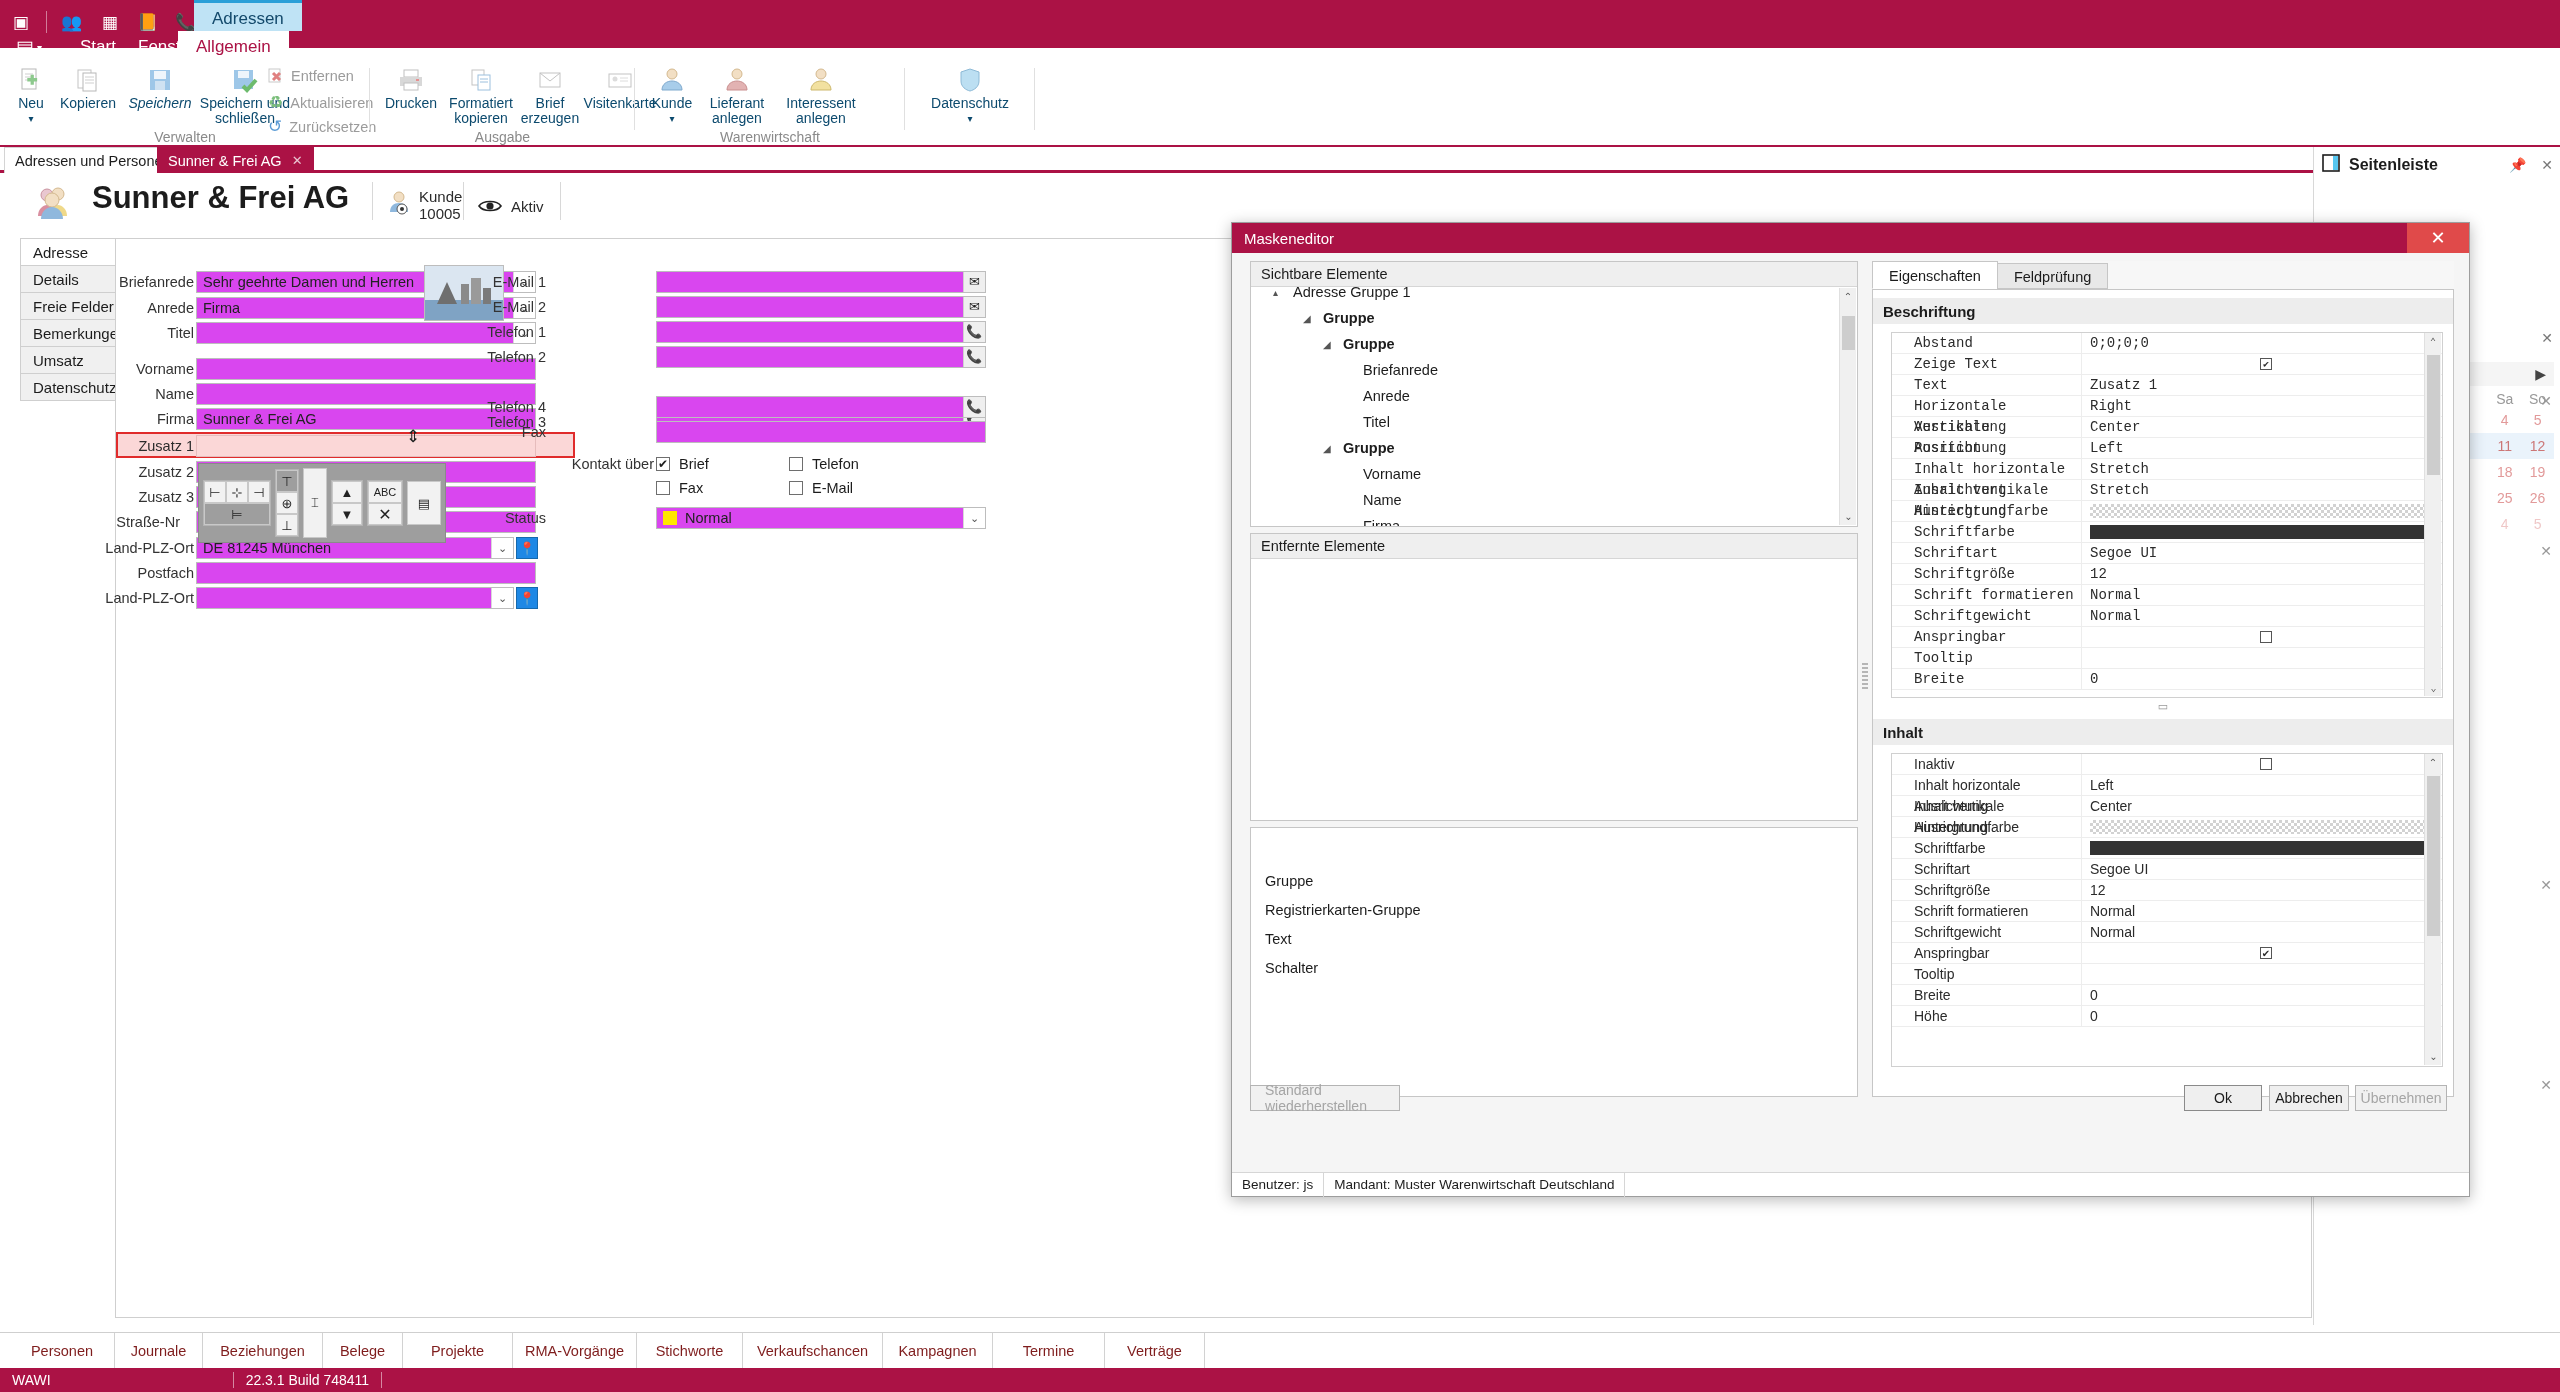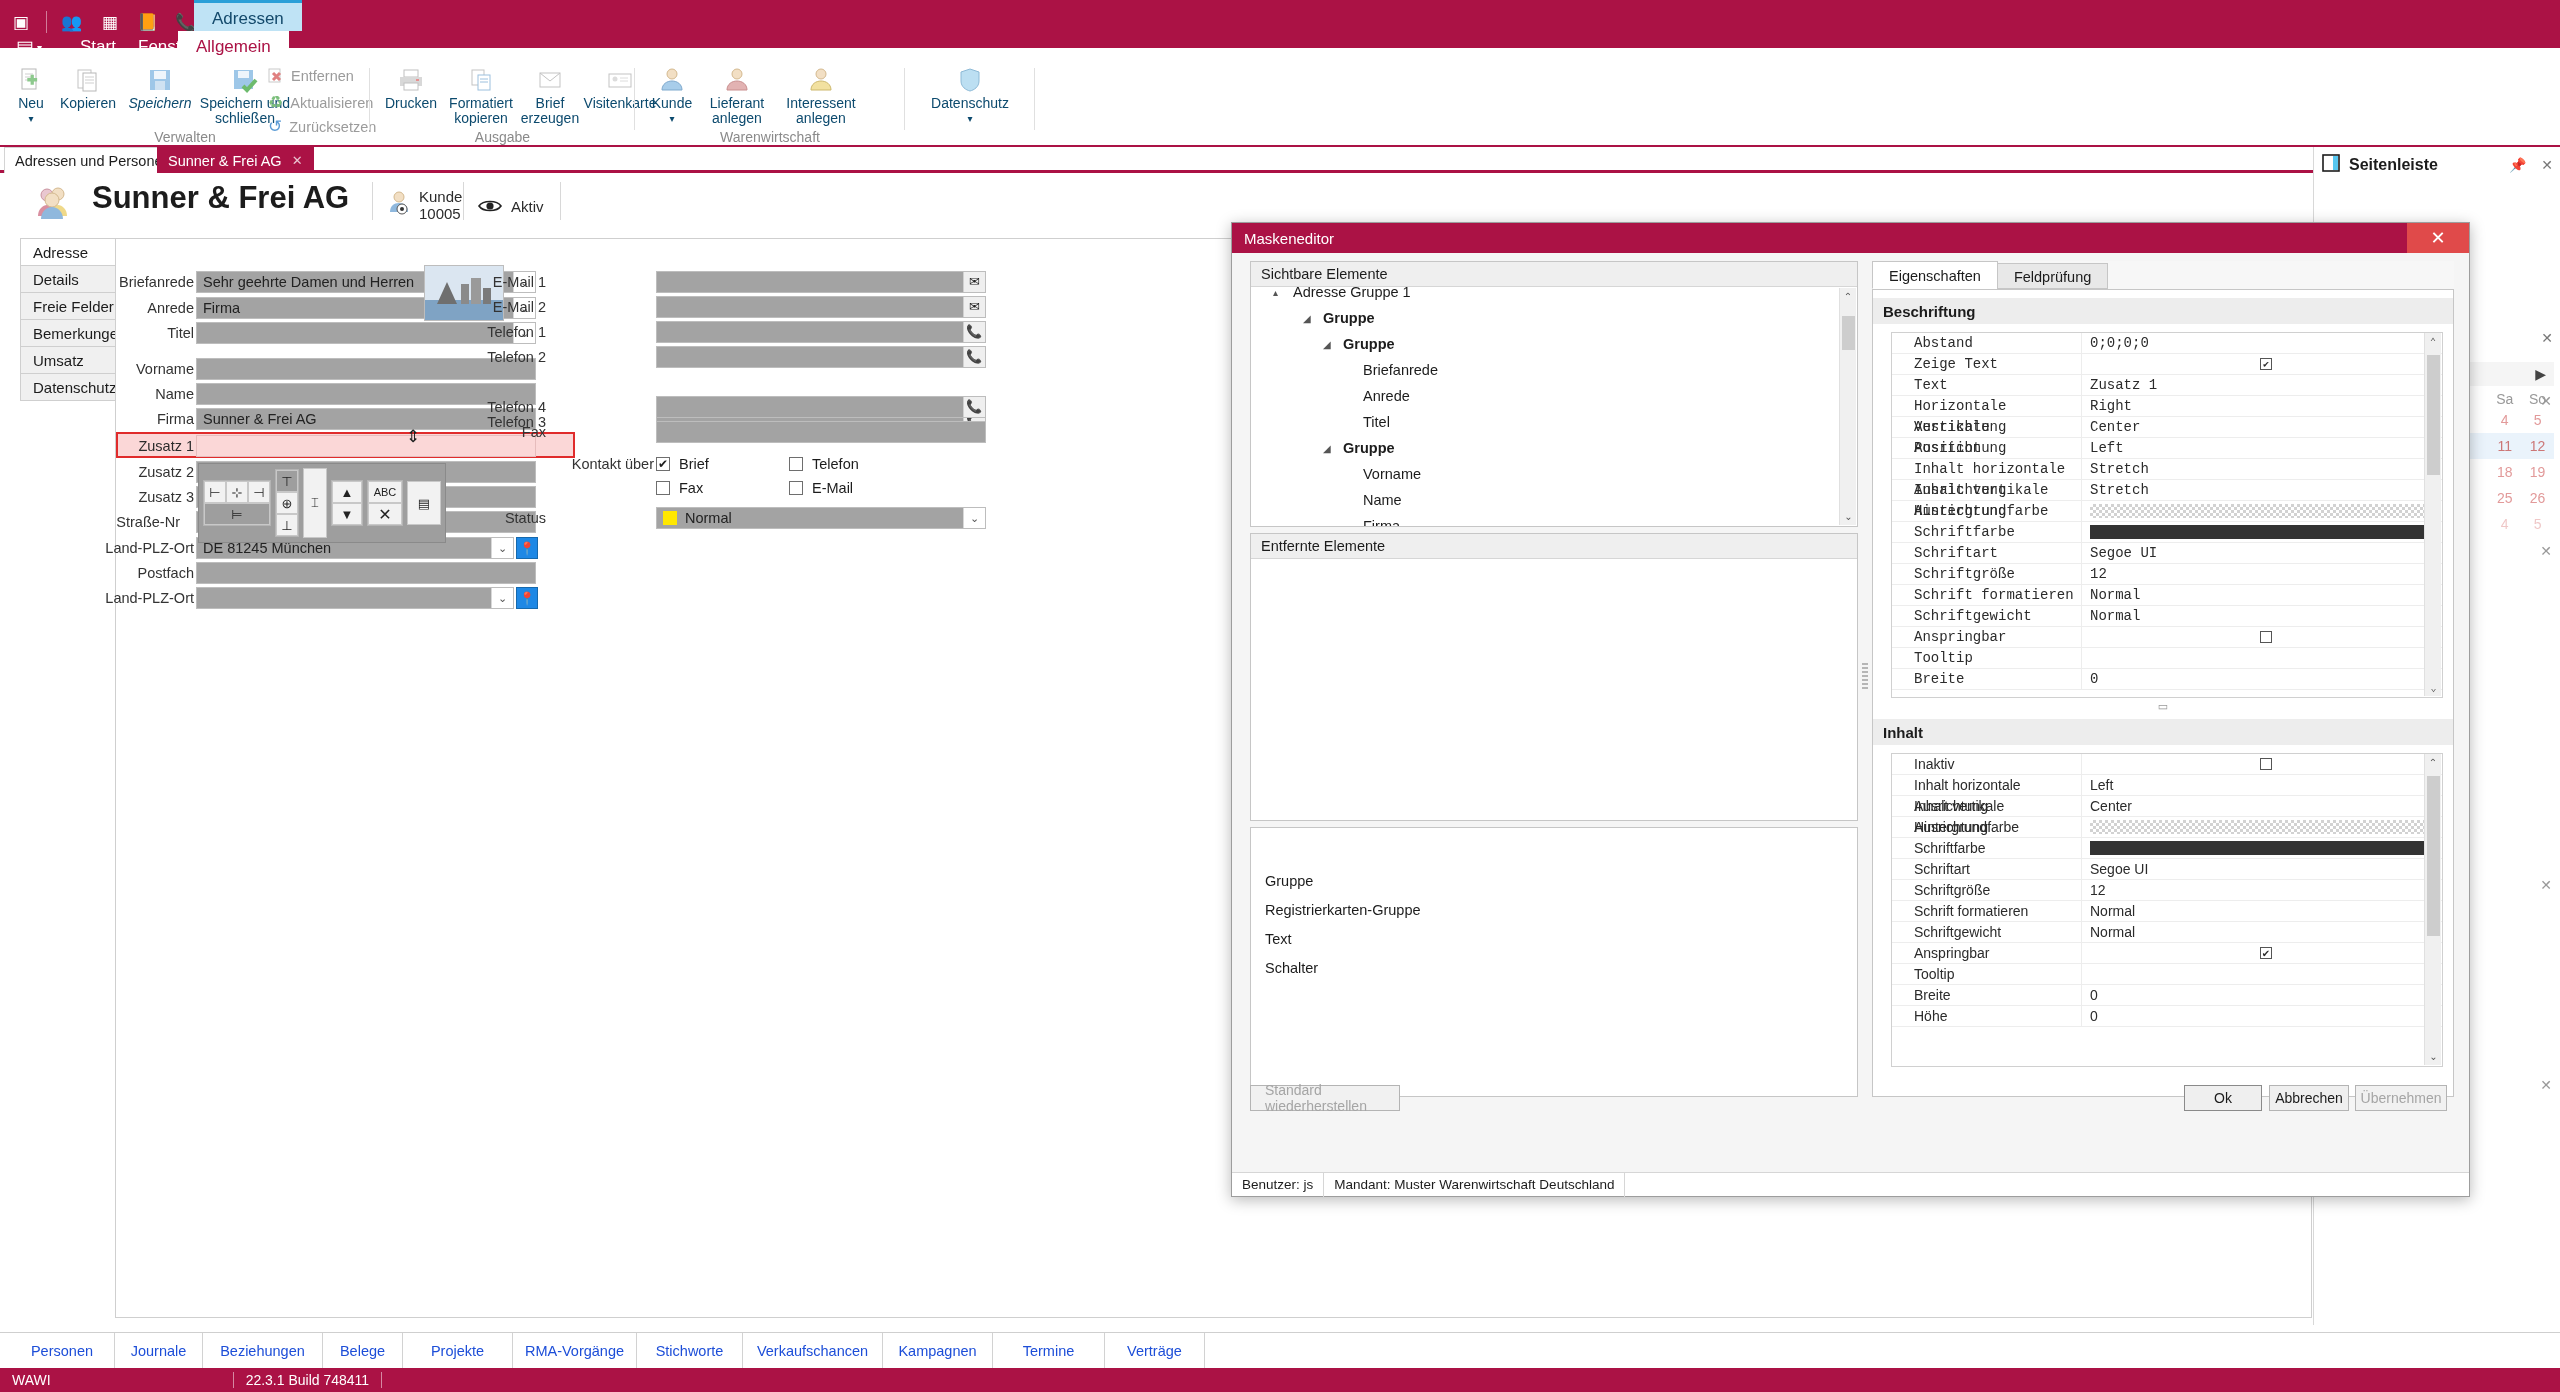--- a/index.html
+++ b/index.html
@@ -59,21 +59,21 @@
   
   .leftnav{position:absolute;left:20px;top:238px;width:110px;}
   .lnav-top{height:28px;border:1px solid #cfcfcf;border-bottom:none;background:#fff;display:flex;align-items:center;padding-left:12px;font-size:15px;}
   .lnav-item{height:28px;border:1px solid #cfcfcf;background:#f0f0f0;display:flex;align-items:center;padding-left:12px;font-size:15px;color:#1c1c1c;cursor:default;margin-top:-1px;}
 
   
   .formpanel{position:absolute;left:115px;top:238px;width:2197px;height:1080px;border:1px solid #cfcfcf;background:#fff;}
 
   .frow{position:absolute;height:22px;}
   .flabel{position:absolute;right:0;top:0;height:22px;line-height:22px;font-size:14.5px;color:#333;text-align:right;}
-  .finput{position:absolute;height:22px;border:1px solid #bdbdbd;background:#a3a3a3;font-size:14.5px;line-height:20px;padding-left:6px;color:#222;overflow:hidden;white-space:nowrap;}
+  .finput{position:absolute;height:22px;border:1px solid #bdbdbd;background:#d946ef;font-size:14.5px;line-height:20px;padding-left:6px;color:#222;overflow:hidden;white-space:nowrap;}
   .fdrop{position:absolute;right:0;top:0;width:22px;height:20px;display:flex;align-items:center;justify-content:center;font-size:11px;color:#555;border-left:1px solid #d8d8d8;background:#fff;}
   .fbtnbox{position:absolute;top:0;width:22px;height:20px;display:flex;align-items:center;justify-content:center;background:#efefef;border-left:1px solid #d0d0d0;font-size:13px;}
   .pin{position:absolute;width:22px;height:22px;background:#1e88e5;border:1px solid #1669ad;display:flex;align-items:center;justify-content:center;color:#fff;font-size:13px;}
 
   .hlrow{position:absolute;border:2px solid #e02b2b;background:#fbd7d7;}
 
   .photo{position:absolute;border:1px solid #bdbdbd;background:#dfe8f2;overflow:hidden;}
 
   .cbrow{position:absolute;display:flex;align-items:center;gap:9px;font-size:14.5px;}
   .cbox{width:14px;height:14px;border:1px solid #6e6e6e;background:#fff;display:flex;align-items:center;justify-content:center;font-size:12px;color:#1c1c1c;}
@@ -95,21 +95,21 @@
   .cal{position:absolute;left:10px;top:215px;width:230px;}
   .cal .hdrow{display:flex;justify-content:space-between;align-items:center;background:#f5f5f5;height:24px;padding:0 8px;font-size:14px;color:#444;}
   .cal .dow{display:grid;grid-template-columns:repeat(7,1fr);font-size:14px;color:#999;text-align:center;margin-top:5px;}
   .cal .wk{display:grid;grid-template-columns:repeat(7,1fr);font-size:14px;color:#e29a9a;text-align:center;height:26px;align-items:center;}
   .cal .wk.sel{background:#eaf3fb;color:#c77;}
   .noent{position:absolute;left:0;top:1215px;width:247px;text-align:center;font-size:14px;color:#999;}
   .sb-closers{position:absolute;right:8px;color:#999;font-size:14px;}
 
   
   .bottomtabs{position:absolute;left:0;top:1332px;width:2560px;height:36px;background:#fff;border-top:1px solid #cfcfcf;display:flex;align-items:stretch;}
-  .btab{border-right:1px solid #d2d2d2;display:flex;align-items:center;justify-content:center;font-size:14.5px;color:#1d4ed8;cursor:default;background:#fff;}
+  .btab{border-right:1px solid #d2d2d2;display:flex;align-items:center;justify-content:center;font-size:14.5px;color:#7f1d1d;cursor:default;background:#fff;}
 
   
   .statusbar{position:absolute;left:0;top:1368px;width:2560px;height:24px;background:#ab1245;color:#fff;display:flex;align-items:center;font-size:14px;}
   .statusbar .cell{padding:0 12px;height:24px;display:flex;align-items:center;}
   .statusbar .divider{width:1px;height:16px;background:rgba(255,255,255,.5);}
 
   
   .dlg{position:absolute;left:1231px;top:222px;width:1239px;height:975px;background:#f5f5f5;border:1px solid #9d9d9d;box-shadow:0 3px 14px rgba(0,0,0,.28);}
   .dlg-tb{position:absolute;left:0;top:0;width:100%;height:30px;background:#ab1245;color:#fff;display:flex;align-items:center;}
   .dlg-tb .t{padding-left:12px;font-size:15px;}

